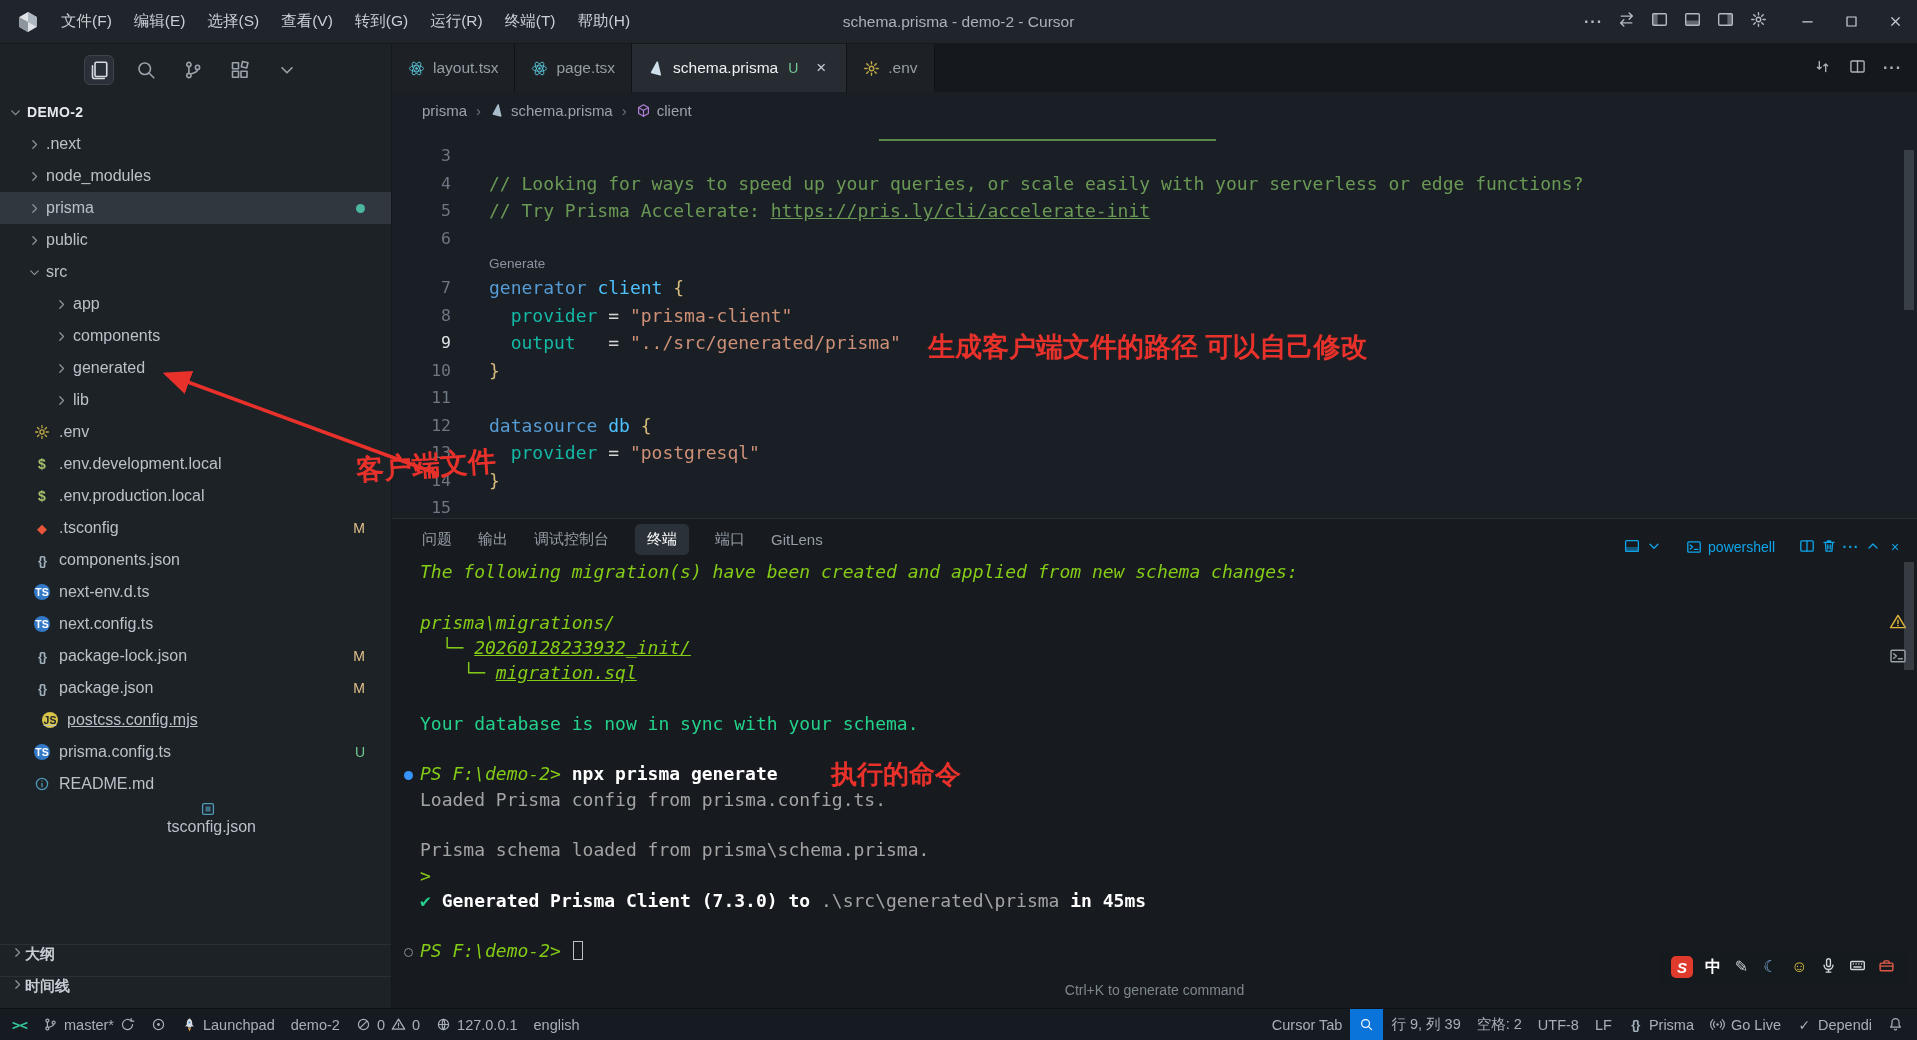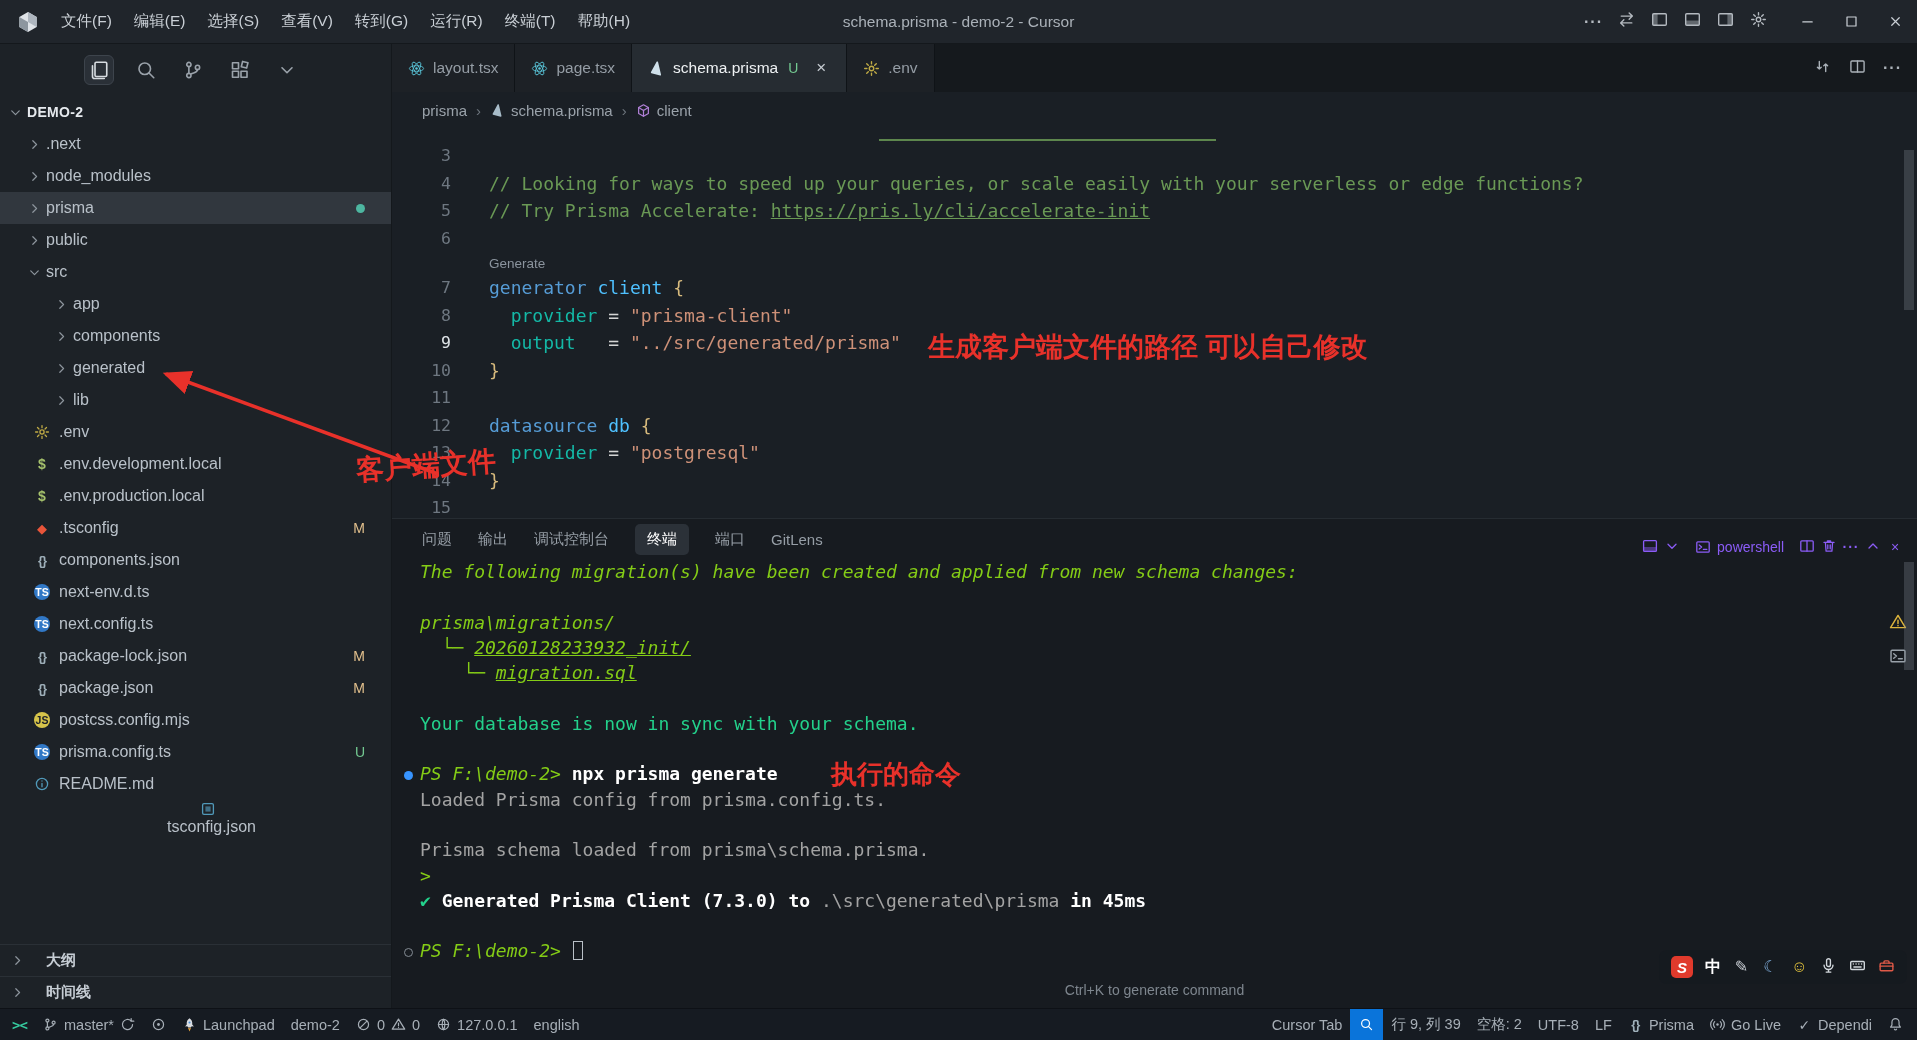--- a/index.html
+++ b/index.html
@@ -51,21 +51,21 @@
   .fi .ic{width:16px;height:16px;}
   .ic-ts,.ic-js{font:bold 10.5px "Liberation Sans",sans-serif;border-radius:8px;width:16px;height:16px;display:flex;align-items:center;justify-content:center;}
   .ic-ts{background:#3178c6;color:#fff;}
   .ic-js{background:#d6c44a;color:#20242a;}
   .ic-dollar{color:#a6c26d;font-weight:bold;font-size:14px;}
   .ic-git{color:#e8553a;font-size:13px;}
   .ic-braces{color:#9fb0ba;font-weight:600;font-size:13px;letter-spacing:-1px;}
   .ic-info,.ic-tsbox{color:#519aba;}
   .fi .ic-gear,.tab .ic-gear{color:#c0ab45;}
   .bottom-secs{position:absolute;bottom:0;left:0;right:0;background:#1d2227;}
-  .bsec{height:32px;display:flex;align-items:center;gap:21px;padding-left:10px;border-top:1px solid #2a3036;font-size:15px;font-weight:bold;color:#c6cdd4;}
+  .bsec{height:32px;display:flex;align-items:flex-start;gap:0;padding-left:10px;border-top:1px solid #2a3036;font-size:15px;font-weight:bold;color:#c6cdd4;}
   .bsec .ic{width:15px;height:15px;color:#8d959d;}
 
   
   .tabbar{height:48px;display:flex;background:#15191d;align-items:stretch;}
   .tab{display:flex;align-items:center;gap:8px;padding:0 16px;font-size:15.5px;color:#959da5;background:#1d2126;border-right:1px solid #0f1317;cursor:default;}
   .tab.active{background:#262c32;color:#eef1f3;}
   .tab .ic{width:17px;height:17px;}
   .tab .tclose{margin-left:6px;color:#c6ccd2;font-size:17px;width:18px;text-align:center;border-radius:4px;}
   .tab .tbadge{color:#73c991;font-size:14px;margin-left:2px;}
   .ic-react{color:#5ac8dc;}
@@ -97,21 +97,21 @@
   .tk-brace{color:#d7ba7d;}
   .tk-plain{color:#d4d4d4;}
   .peek-underline{position:absolute;left:487px;top:11px;width:337px;height:2px;background:#6a9955;opacity:.85;}
 
   
   .panel{height:490px;background:#171b20;border-top:1px solid #262c32;display:flex;flex-direction:column;position:relative;}
   .panel-head{height:40px;display:flex;align-items:center;padding:0 14px 0 30px;font-size:15px;color:#969ea6;flex:none;}
   .ptabs{display:flex;align-items:center;gap:26px;}
   .ptab{cursor:default;}
   .ptab.active{color:#fff;background:#2b3138;padding:6px 12px;border-radius:5px;}
-  .panel-right{margin-left:auto;display:flex;align-items:center;gap:15px;color:#8b5cf6;font-size:14px;margin-top:16px;}
+  .panel-right{margin-left:auto;display:flex;align-items:center;gap:24px;color:#0ea5e9;font-size:14px;margin-top:16px;}
   .panel-right .ic{width:16px;height:16px;}
   .pr-group{display:flex;align-items:center;gap:6px;}
   .term{flex:1;position:relative;padding:2px 40px 0 28px;font-family:"DejaVu Sans Mono","Liberation Mono",monospace;font-size:18px;color:#cdd3d9;}
   .tline{height:25.3px;white-space:pre;position:relative;}
   .t-fg{color:#84cc16;font-style:italic;}
   .t-dim{color:#a3a3a3;}
   .t-green{color:#23d18b;}
   .t-bold{color:#ffffff;font-weight:bold;}
   .u{text-decoration:underline;cursor:pointer;}
   .deco{position:absolute;left:-16px;top:8px;width:9px;height:9px;border-radius:50%;}
@@ -443,21 +443,21 @@
             <span class="label">package-lock.json</span>
             <span class="t-right badge-m">M</span>
           </div>
           <div class="trow" style="padding-left: 32px;">
             <span class="fi">
               <span class="ic ic-braces">{}</span>
             </span>
             <span class="label">package.json</span>
             <span class="t-right badge-m">M</span>
           </div>
-          <div class="trow" style="padding-left: 32px;">
+          <div class="trow" style="padding-left: 40px; text-decoration: underline;">
             <span class="fi">
               <span class="ic ic-js">JS</span>
             </span>
             <span class="label">postcss.config.mjs</span>
           </div>
           <div class="trow" style="padding-left: 32px;">
             <span class="fi">
               <span class="ic ic-ts">TS</span>
             </span>
             <span class="label">prisma.config.ts</span>

